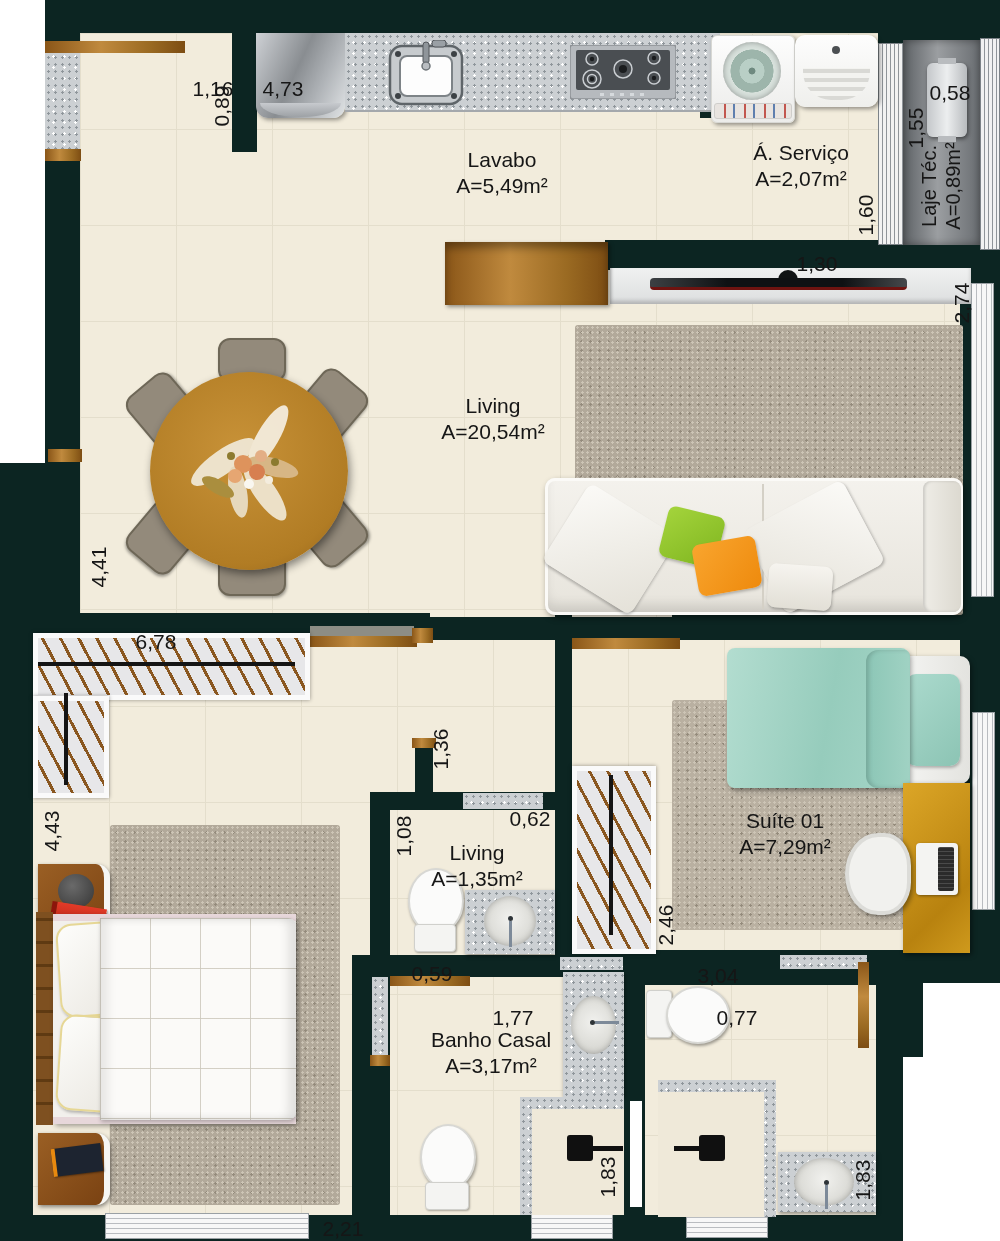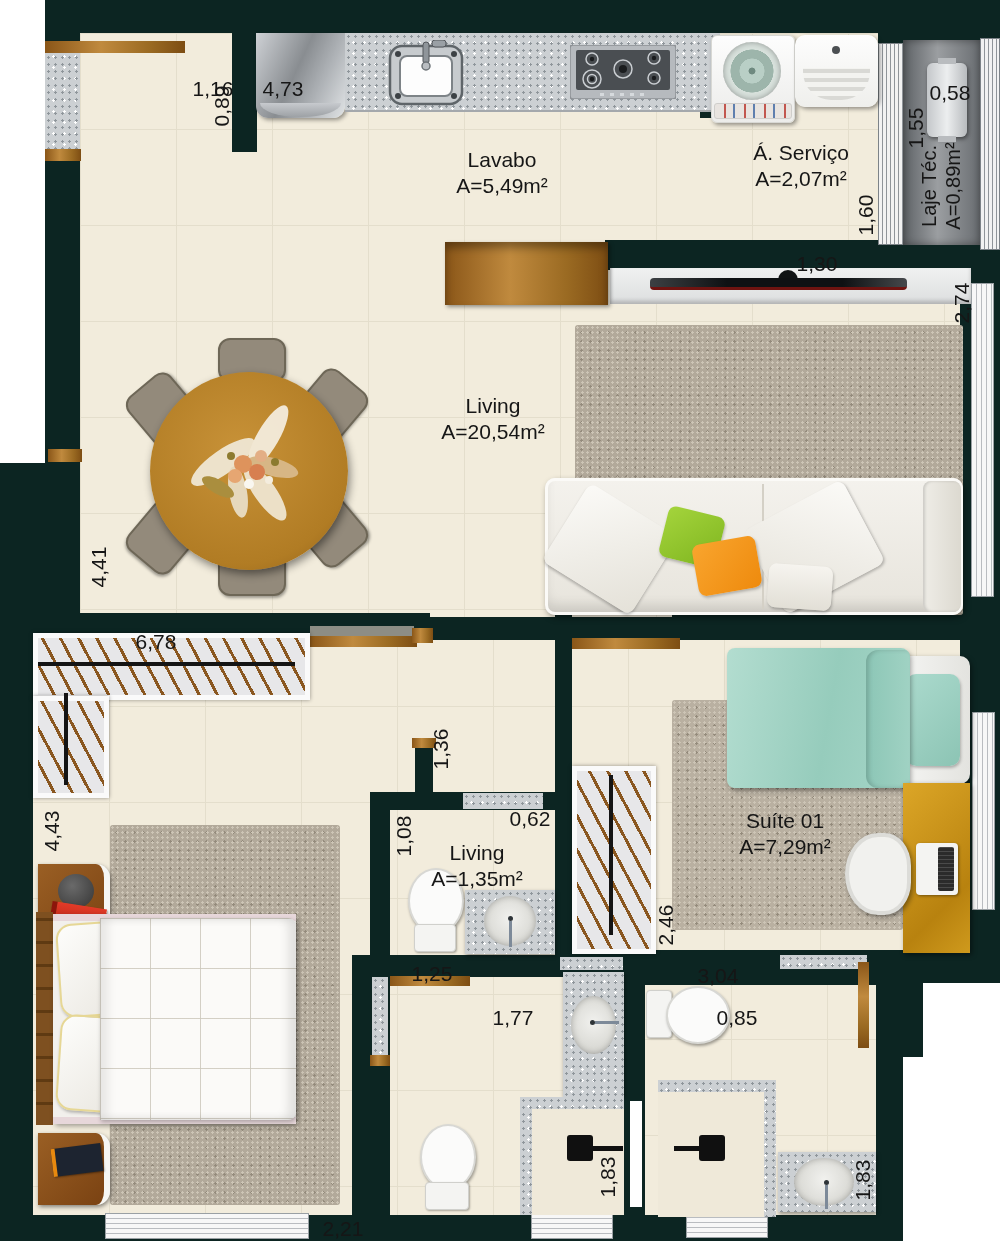--- a/index.html
+++ b/index.html
@@ -283,37 +283,41 @@
       <div>A=20,54m²</div>
   </div>
   <div class="room-label" style="left:477px;top:866px;">
     <div>Living</div>
       <div>A=1,35m²</div>
   </div>
   <div class="room-label" style="left:785px;top:834px;">
     <div>Suíte 01</div>
       <div>A=7,29m²</div>
   </div>
+  <div class="room-label" style="left:491px;top:1053px;">
+    <div>Banho Casal</div>
+      <div>A=3,17m²</div>
+  </div>
 
   <div class="dim" style="left:213px;top:52px;">1,16</div>
   <div class="dim" style="left:283px;top:52px;">4,73</div>
   <div class="vdim" style="left:222px;top:106px;">0,89</div>
   <div class="dim" style="left:950px;top:56px;">0,58</div>
   <div class="vdim" style="left:916px;top:128px;">1,55</div>
   <div class="vdim" style="left:866px;top:215px;">1,60</div>
   <div class="dim" style="left:817px;top:227px;">1,30</div>
   <div class="vdim" style="left:962px;top:303px;">2,74</div>
   <div class="vdim" style="left:99px;top:567px;">4,41</div>
   <div class="dim" style="left:156px;top:605px;">6,78</div>
   <div class="vdim" style="left:52px;top:831px;">4,43</div>
   <div class="vdim" style="left:441px;top:749px;">1,36</div>
   <div class="dim" style="left:530px;top:782px;">0,62</div>
   <div class="vdim" style="left:404px;top:836px;">1,08</div>
-  <div class="dim" style="left:432px;top:937px;">1,25</div>
+  <div class="dim" style="left:432px;top:937px;">0,59</div>
   <div class="vdim" style="left:666px;top:925px;">2,46</div>
   <div class="dim" style="left:718px;top:939px;">3,04</div>
   <div class="dim" style="left:513px;top:981px;">1,77</div>
-  <div class="dim" style="left:737px;top:981px;">0,85</div>
+  <div class="dim" style="left:737px;top:981px;">0,77</div>
   <div class="vdim" style="left:608px;top:1177px;">1,83</div>
   <div class="vdim" style="left:863px;top:1180px;">1,83</div>
   <div class="dim" style="left:343px;top:1192px;">2,21</div>
 
 </div>
 
 </body></html>

